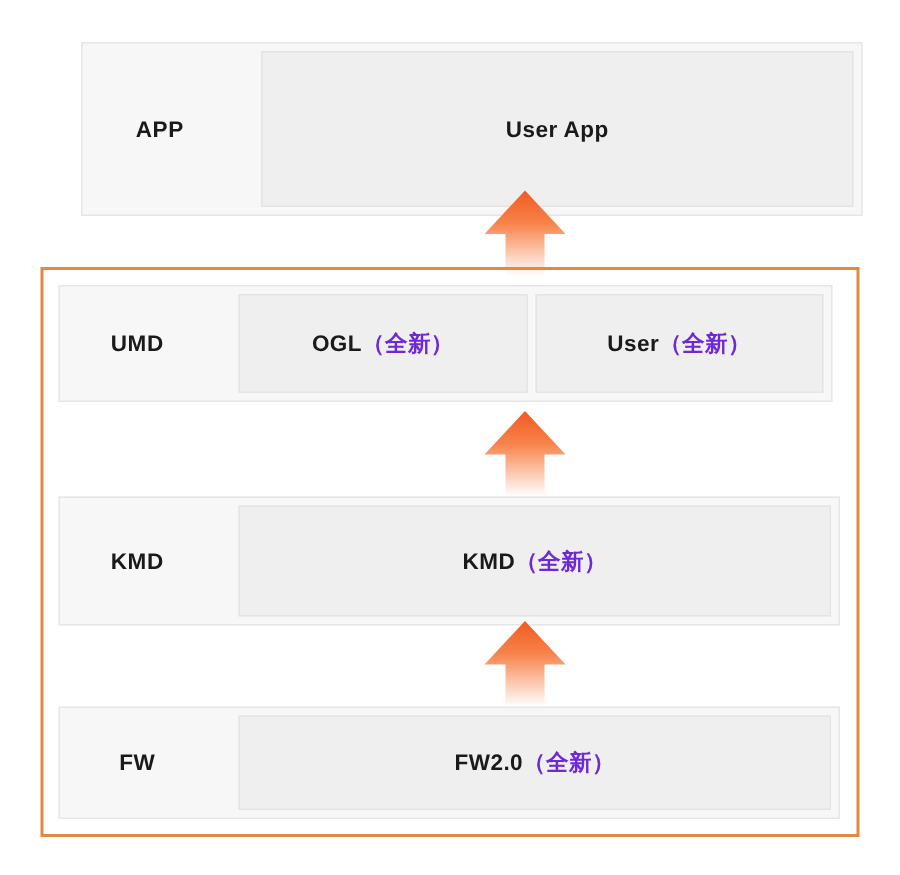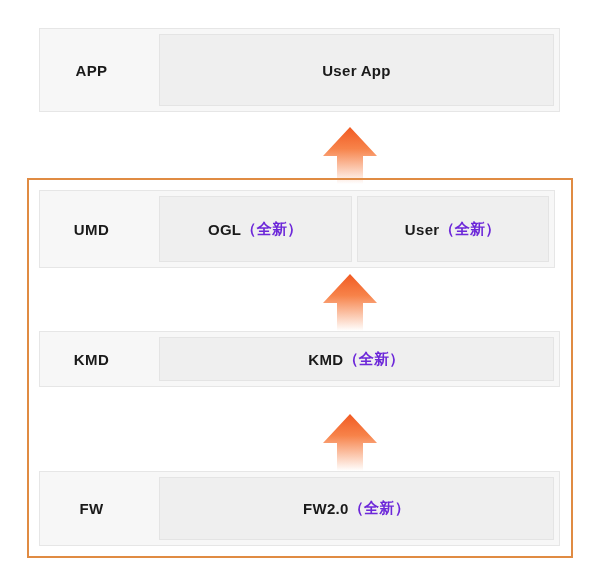--- a/index.html
+++ b/index.html
@@ -67,23 +67,23 @@
     letter-spacing: 0.3px;
     white-space: nowrap;
   }
 
   .tag-new {
     color: #6d28d9;
     font-weight: bold;
   }
 
   
-  #row-app  { left: 39px;  top: 28px;  width: 521px; height: 84px; }
+  #row-app  { left: 54px;  top: 28px;  width: 521px; height: 116px; }
   #row-umd  { left: 39px;  top: 190px; width: 516px; height: 78px; }
-  #row-kmd  { left: 39px;  top: 331px; width: 521px; height: 56px; }
+  #row-kmd  { left: 39px;  top: 331px; width: 521px; height: 86px; }
   #row-fw   { left: 39px;  top: 471px; width: 521px; height: 75px; justify-content: space-between; }
 
   
   #driver-group {
     position: absolute;
     left: 27px;
     top: 178px;
     width: 546px;
     height: 380px;
     border: 2px solid #e08b43;

